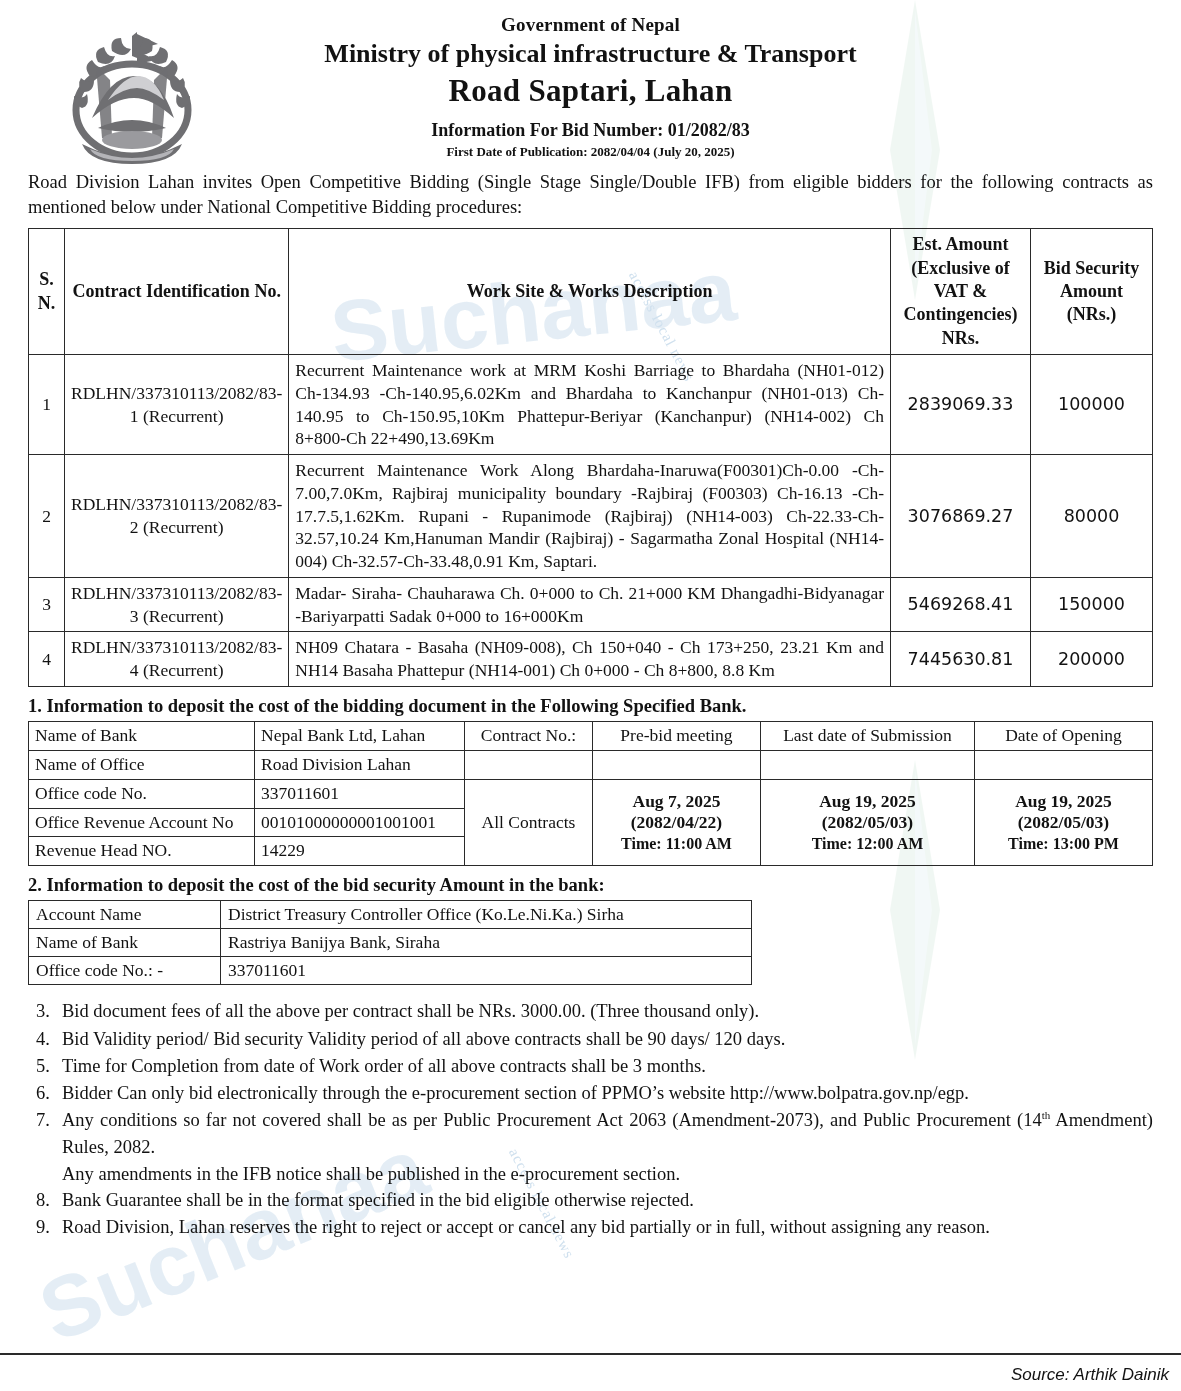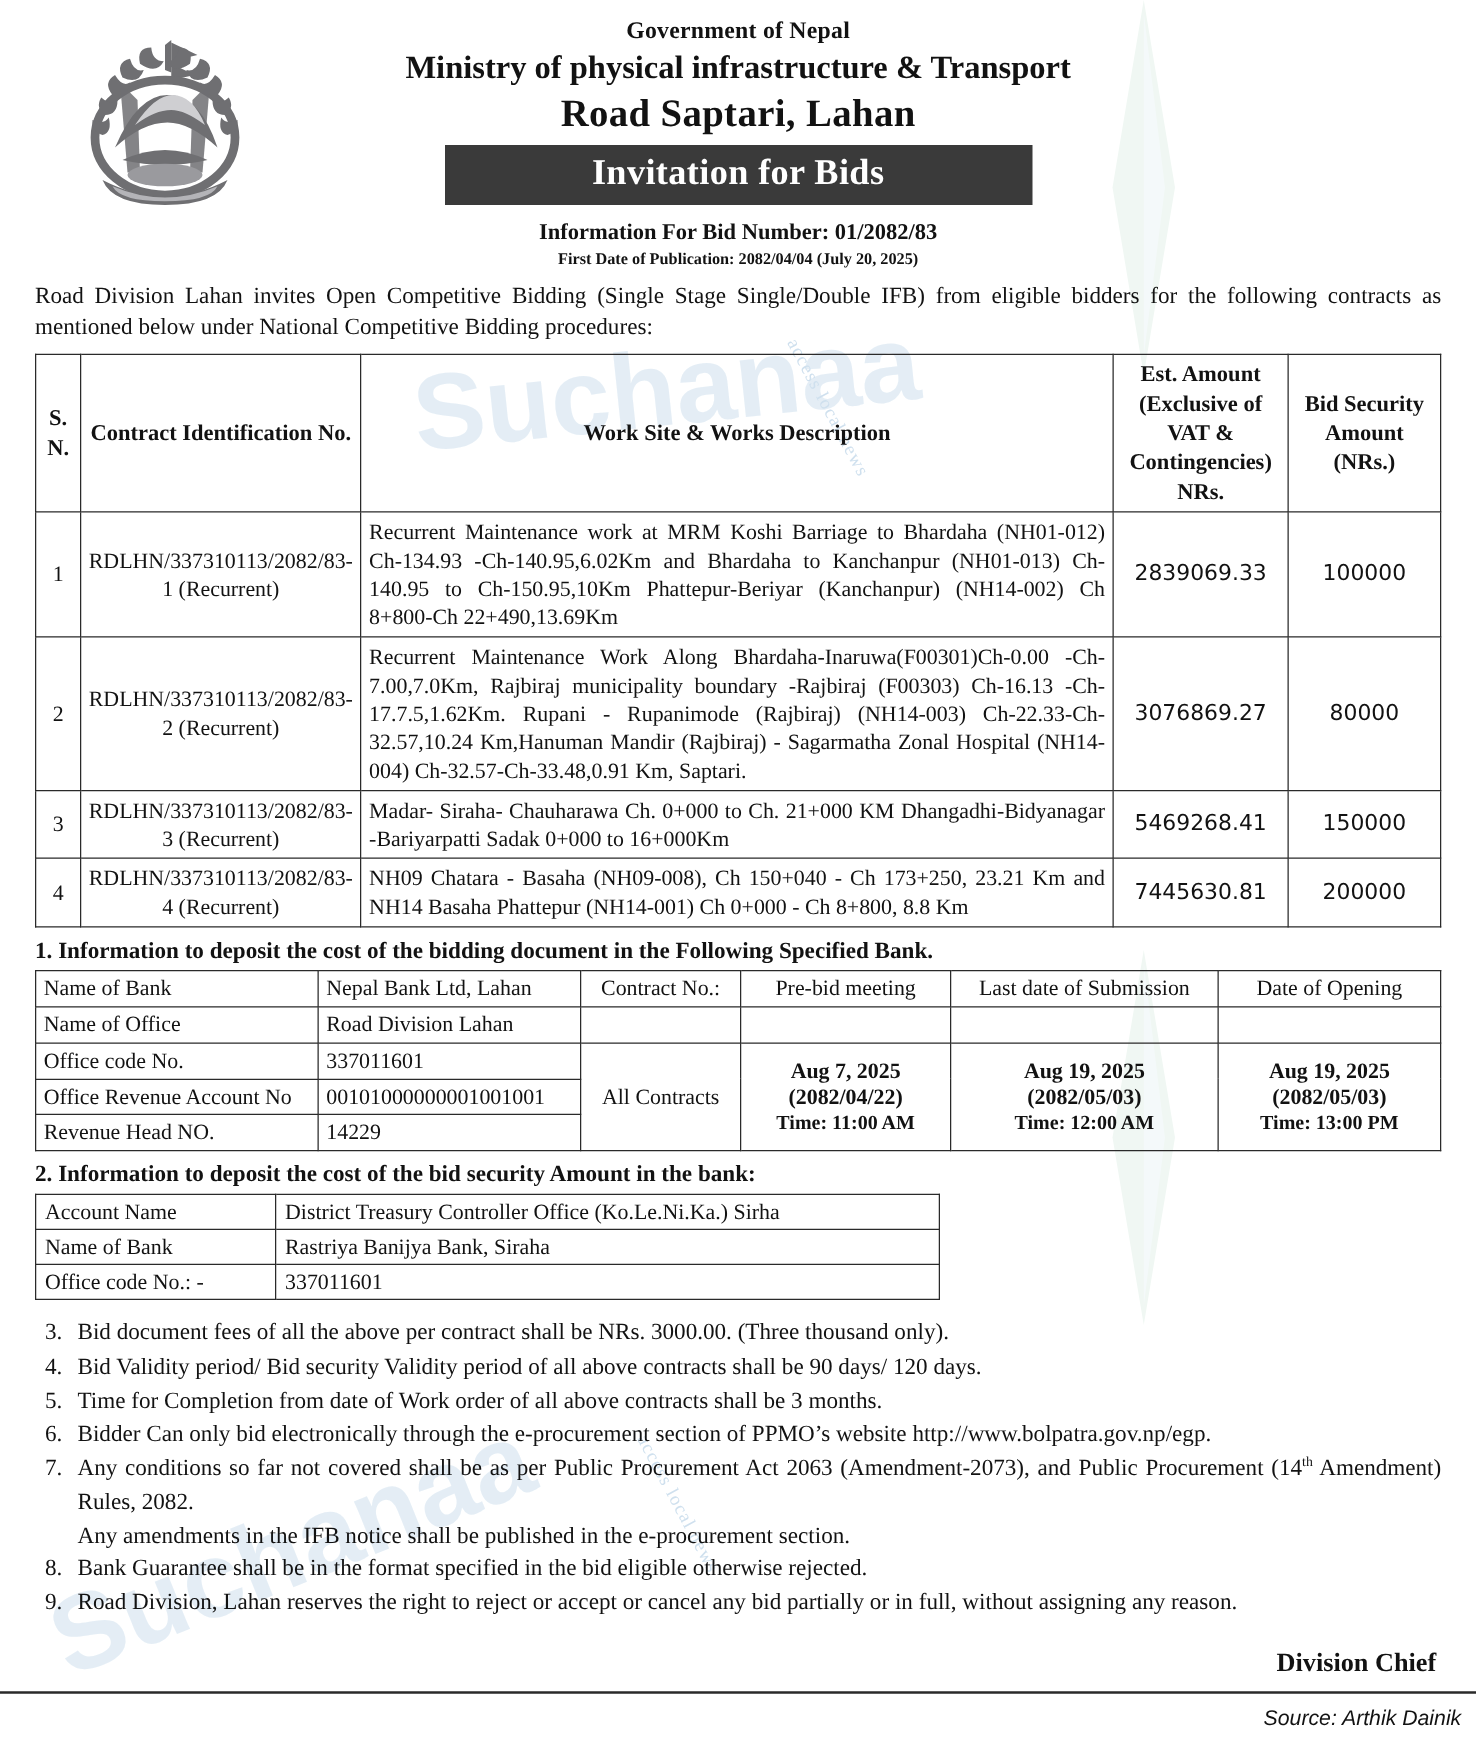--- a/index.html
+++ b/index.html
@@ -144,21 +144,20 @@
         <path d="M40 82 q16-24 30-24 q16 0 26 24 q-16-12-27-12 q-13 0-29 12 Z" fill="#cfcfd2"></path>
         <path d="M30 110 q34-16 68 0 q-34 8-68 0 Z"></path>
         <ellipse cx="64" cy="122" rx="30" ry="9" fill="#9a9a9e"></ellipse>
         <path d="M14 126 q50 26 100 0 q-8 20-50 20 q-42 0-50-20 Z"></path>
         <path d="M22 131 q42 18 84 0 q-6 12-42 12 q-36 0-42-12 Z" fill="#b4b4b8"></path>
       </g>
     </svg>
     <div class="l1">Government of Nepal</div>
     <div class="l2">Ministry of physical infrastructure &amp; Transport</div>
     <div class="l3">Road Saptari, Lahan</div>
-    <div class="ifb-bar">Invitation for Bids</div>
     <div class="l5">Information For Bid Number: 01/2082/83</div>
     <div class="l6">First Date of Publication: 2082/04/04 (July 20, 2025)</div>
   </div>
 
   <div class="intro">Road Division Lahan invites Open Competitive Bidding (Single Stage Single/Double IFB) from eligible bidders for the following contracts as mentioned below under National Competitive Bidding procedures:</div>
 
   <table class="t-main">
     <thead>
       <tr>
         <th class="c-sn">S. N.</th>
@@ -293,19 +292,18 @@
     <div class="note">
       <div class="note-n">8.</div>
       <div class="note-t">Bank Guarantee shall be in the format specified in the bid eligible otherwise rejected.</div>
     </div>
     <div class="note">
       <div class="note-n">9.</div>
       <div class="note-t">Road Division, Lahan reserves the right to reject or accept or cancel any bid partially or in full, without assigning any reason.</div>
     </div>
   </div>
 
-  <div class="sign">Division Chief</div>
 
   <div class="srcbar">
     <div class="src">Source: Arthik Dainik</div>
   </div>
 
 </div>
 
 </body></html>

